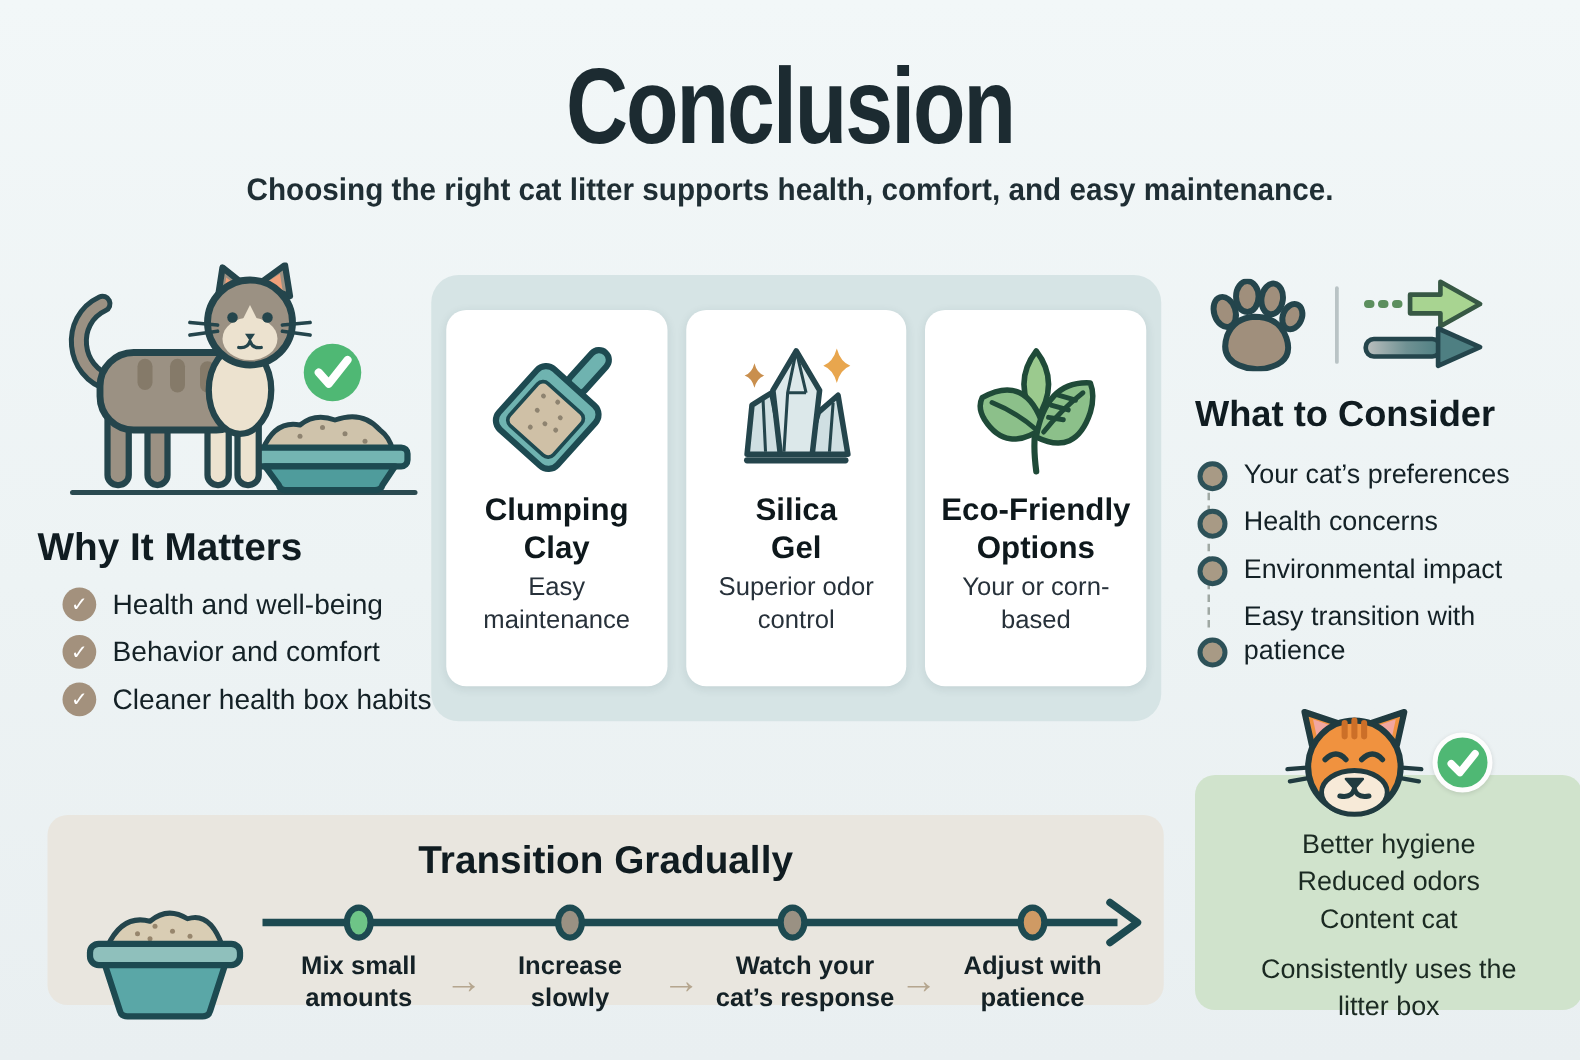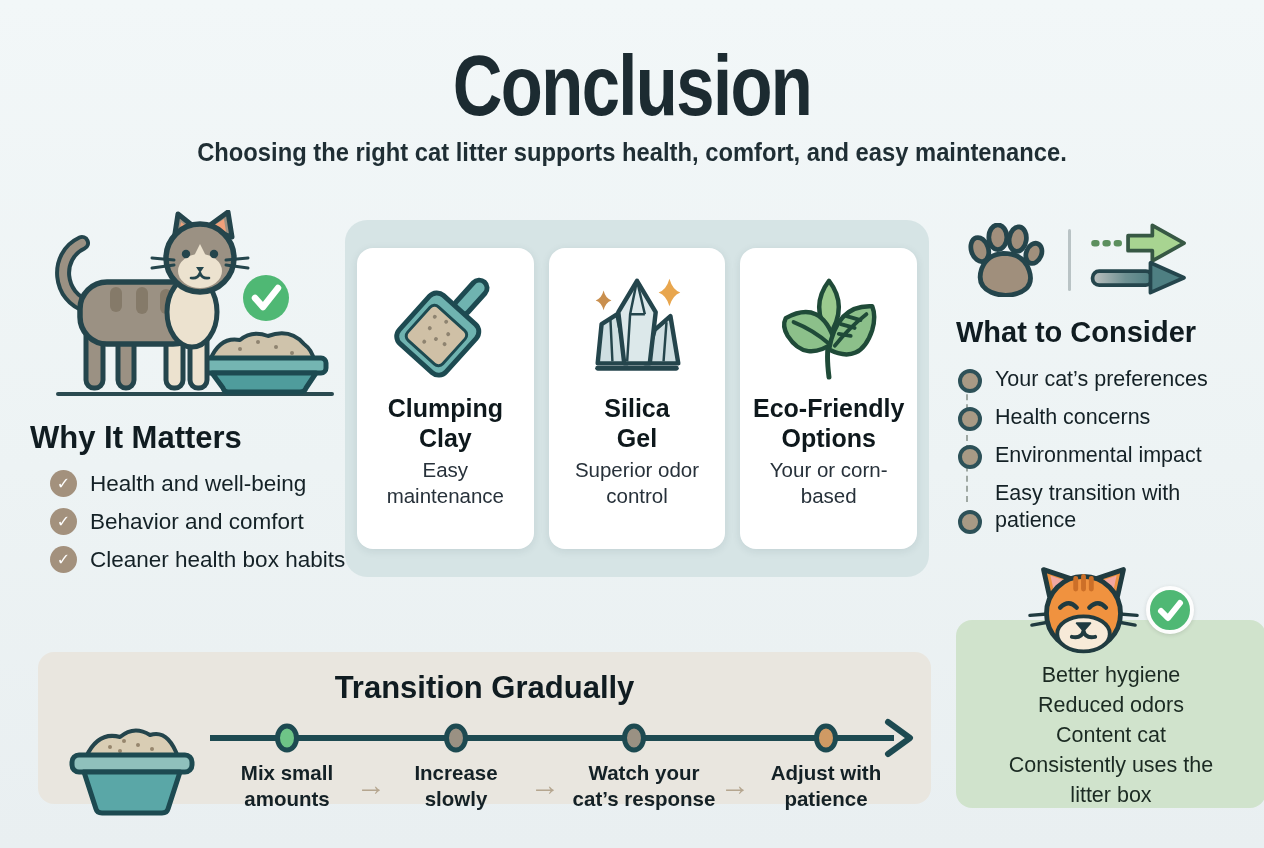--- a/index.html
+++ b/index.html
@@ -277,17 +277,17 @@
     </svg>
     <div class="abs badge">
       <svg width="40" height="40" viewBox="0 0 40 40">
         <polyline points="11,21 18,28 30,13" fill="none" stroke="#ffffff" stroke-width="6" stroke-linecap="round" stroke-linejoin="round"></polyline>
       </svg>
     </div>
     <div class="abs outcomes-text">
       <div>Better hygiene</div>
       <div>Reduced odors</div>
       <div>Content cat</div>
-      <div style="width:210px;margin:0 auto">Consistently uses the litter box</div>
+      <div style="width:210px;margin:10px auto">Consistently uses the litter box</div>
     </div>
   </div>
 
 </div>
 
 </body></html>

